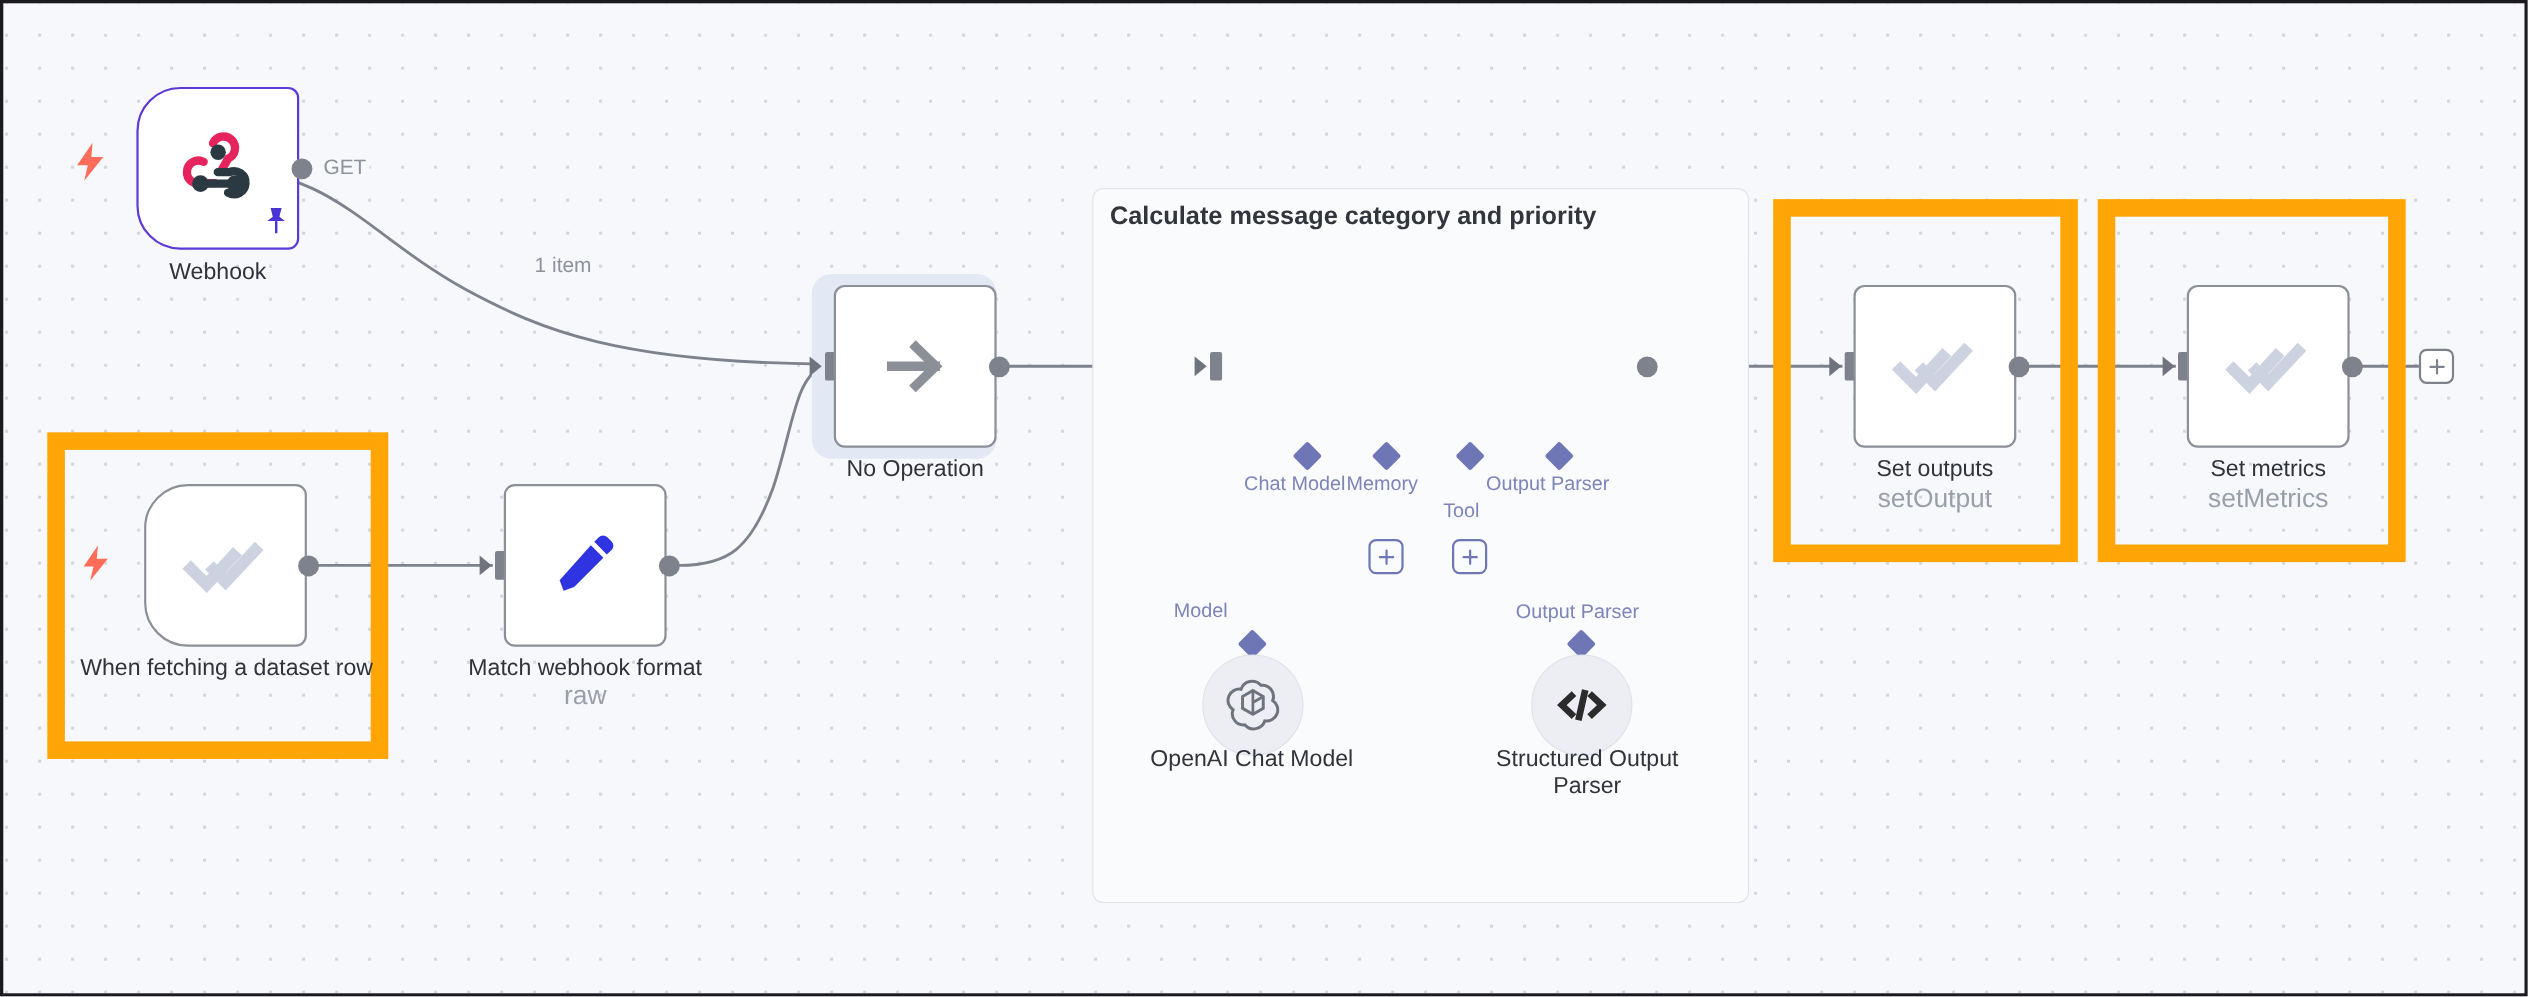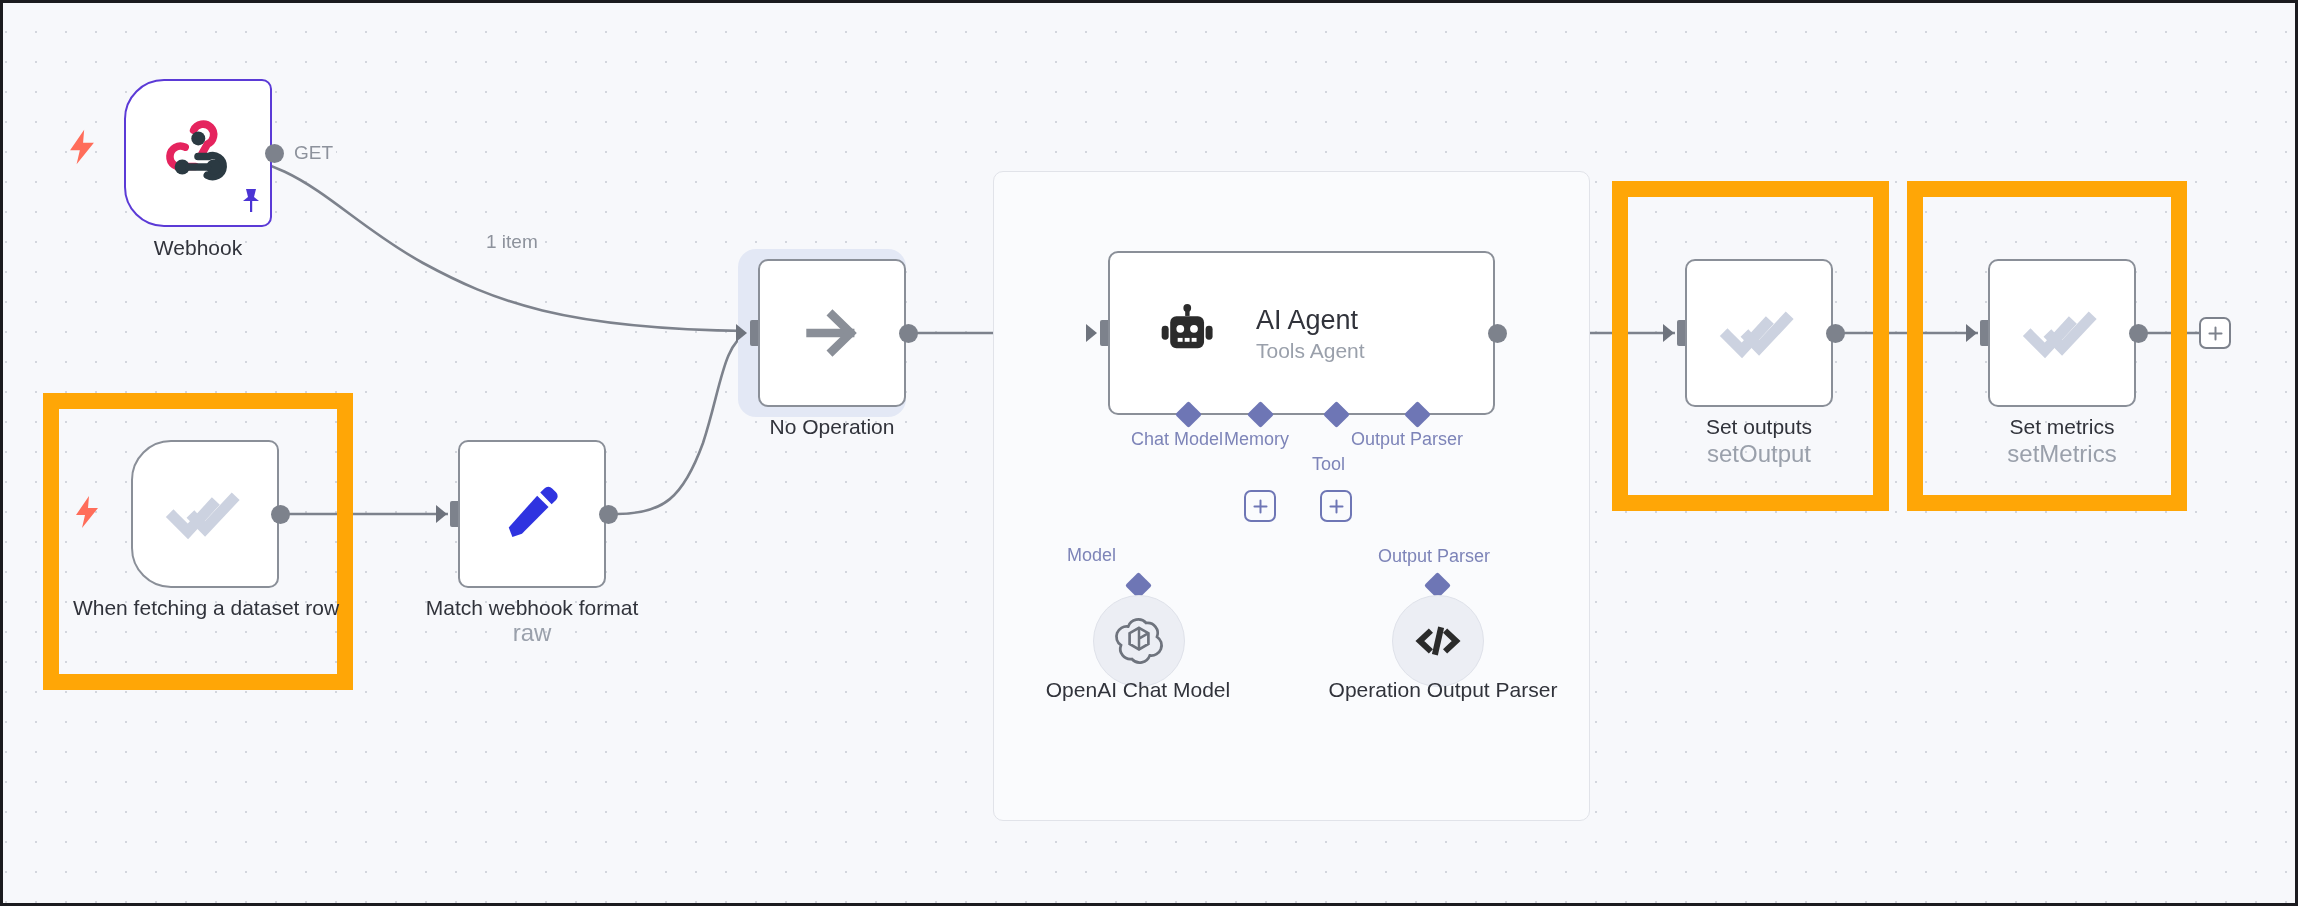--- a/index.html
+++ b/index.html
@@ -214,20 +214,21 @@
     <path d="M 1185 420 C 1165 470, 1150 540, 1136 580" stroke="#7d84b8" stroke-width="3.2" fill="none" stroke-dasharray="12 12"></path>
 
     <path d="M 1414 420 C 1422 470, 1428 545, 1434 580" stroke="#7d84b8" stroke-width="3.2" fill="none" stroke-dasharray="12 12"></path>
 
     <path d="M 1257 420 L 1257 489" stroke="#7d84b8" stroke-width="3.2" fill="none"></path>
 
     <path d="M 1333 420 L 1333 489" stroke="#7d84b8" stroke-width="3.2" fill="none"></path>
   </svg>
 
   <div class="group-box" style="left:990px; top:168px; width:597px; height:650px;"></div>
+  <div class="group-title" style="left:1006px; top:180px;">Calculate message category and priority</div>
 
   <div class="highlight-box" style="left:40px; top:390px; width:310px; height:297px;"></div>
   <div class="highlight-box" style="left:1609px; top:178px; width:277px; height:330px;"></div>
   <div class="highlight-box" style="left:1904px; top:178px; width:280px; height:330px;"></div>
 
   <div class="bolt" style="left:66px; top:126px; width:26px; height:36px;">
     <svg width="26" height="36" viewBox="0 0 24 32">
       <polygon points="14,0 1,19 10,19 7,32 23,12 13,12" fill="#ff6d5a"></polygon>
     </svg>
   </div>
@@ -287,38 +288,20 @@
     <svg width="66" height="66" viewBox="0 0 24 24">
       <path d="M4.2 12 L18.6 12" stroke="#8a8f98" stroke-width="3.1" stroke-linecap="square"></path>
       <path d="M12.2 5.6 L18.8 12 L12.2 18.4" stroke="#8a8f98" stroke-width="3.1" fill="none" stroke-linecap="square" stroke-linejoin="miter"></path>
     </svg>
   </div>
   <div class="port-out" style="left:896px; top:321px;"></div>
   <div class="node-label" style="left:700px; top:411px; width:258px;">No Operation</div>
 
   <div class="port-in-arrow" style="left:1083px; top:321px;"></div>
   <div class="port-in" style="left:1097px; top:317px;"></div>
-  <div class="node" style="left:1105px; top:248px; width:387px; height:164px; justify-content:flex-start; padding-left:46px;">
-    <svg width="62" height="62" viewBox="0 0 24 24">
-      <rect x="11.3" y="2.2" width="1.7" height="3.2" fill="#2b2b2b"></rect>
-      <circle cx="12.1" cy="2.3" r="1.5" fill="#2b2b2b"></circle>
-      <rect x="5.5" y="5.5" width="13.1" height="12.4" rx="2.4" fill="#2b2b2b"></rect>
-      <rect x="2.2" y="9.2" width="2.7" height="5.4" rx="1.3" fill="#2b2b2b"></rect>
-      <rect x="19.2" y="9.2" width="2.7" height="5.4" rx="1.3" fill="#2b2b2b"></rect>
-      <circle cx="9.4" cy="10.4" r="1.5" fill="#ffffff"></circle>
-      <circle cx="14.7" cy="10.4" r="1.5" fill="#ffffff"></circle>
-      <rect x="8.4" y="13.9" width="1.9" height="1.5" fill="#ffffff"></rect>
-      <rect x="11.1" y="13.9" width="1.9" height="1.5" fill="#ffffff"></rect>
-      <rect x="13.8" y="13.9" width="1.9" height="1.5" fill="#ffffff"></rect>
-    </svg>
-    <div style="display:flex; flex-direction:column; margin-left:38px;">
-      <div style="font-size:27px; color:#31333b; line-height:34px;">AI Agent</div>
-      <div style="font-size:21px; color:#9aa0ab; line-height:27px;">Tools Agent</div>
-    </div>
-  </div>
   <div class="port-out" style="left:1485px; top:321px;"></div>
 
   <div class="diamond" style="left:1176px; top:402px;"></div>
   <div class="diamond" style="left:1248px; top:402px;"></div>
   <div class="diamond" style="left:1324px; top:402px;"></div>
   <div class="diamond" style="left:1405px; top:402px;"></div>
 
   <div class="sub-label" style="left:1128px; top:426px;">Chat Model</div>
   <div class="sub-label" style="left:1221px; top:426px;">Memory</div>
   <div class="sub-label" style="left:1309px; top:426px;margin-top:25px;">Tool</div>
@@ -349,21 +332,21 @@
   <div class="node-label" style="left:1010px; top:674px; width:250px;">OpenAI Chat Model</div>
 
   <div class="diamond" style="left:1425px; top:573px;"></div>
   <div class="circle-node" style="left:1389px; top:592px;">
     <svg width="50" height="50" viewBox="0 0 24 24">
       <path d="M8.6 7.0 L3.3 12.0 L8.6 17.0" stroke="#2b2b2b" stroke-width="2.9" fill="none" stroke-linecap="butt" stroke-linejoin="miter"></path>
       <path d="M15.4 7.0 L20.7 12.0 L15.4 17.0" stroke="#2b2b2b" stroke-width="2.9" fill="none" stroke-linecap="butt" stroke-linejoin="miter"></path>
       <path d="M13.5 5.4 L10.5 18.6" stroke="#2b2b2b" stroke-width="2.9" stroke-linecap="butt"></path>
     </svg>
   </div>
-  <div class="node-label" style="left:1325px; top:674px; width:230px;">Operation Output Parser</div>
+  <div class="node-label" style="left:1325px; top:674px; width:230px;">Structured Output Parser</div>
 
   <div class="port-in-arrow" style="left:1660px; top:321px;"></div>
   <div class="port-in" style="left:1674px; top:317px;"></div>
   <div class="node" style="left:1682px; top:256px; width:148px; height:148px;">
     <svg width="72" height="72" viewBox="0 0 24 24">
       <path d="M1.5 13.0 L6.3 17.8 L14.4 9.0" stroke="#ccd2e0" stroke-width="3.6" fill="none" stroke-linecap="square" stroke-linejoin="miter"></path>
       <path d="M8.4 13.3 L12.0 17.0 L21.0 7.4" stroke="#ccd2e0" stroke-width="3.6" fill="none" stroke-linecap="square" stroke-linejoin="miter"></path>
     </svg>
   </div>
   <div class="port-out" style="left:1823px; top:321px;"></div>

